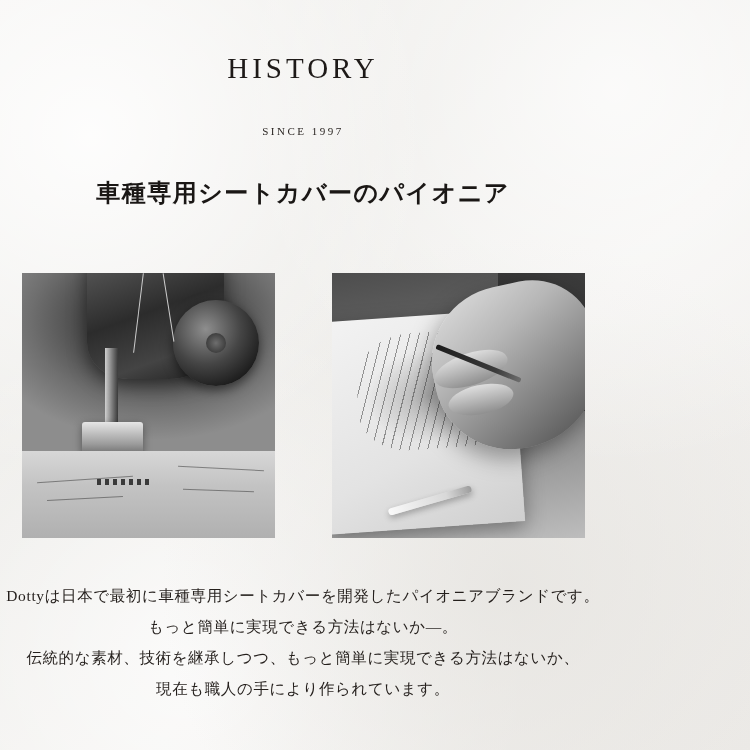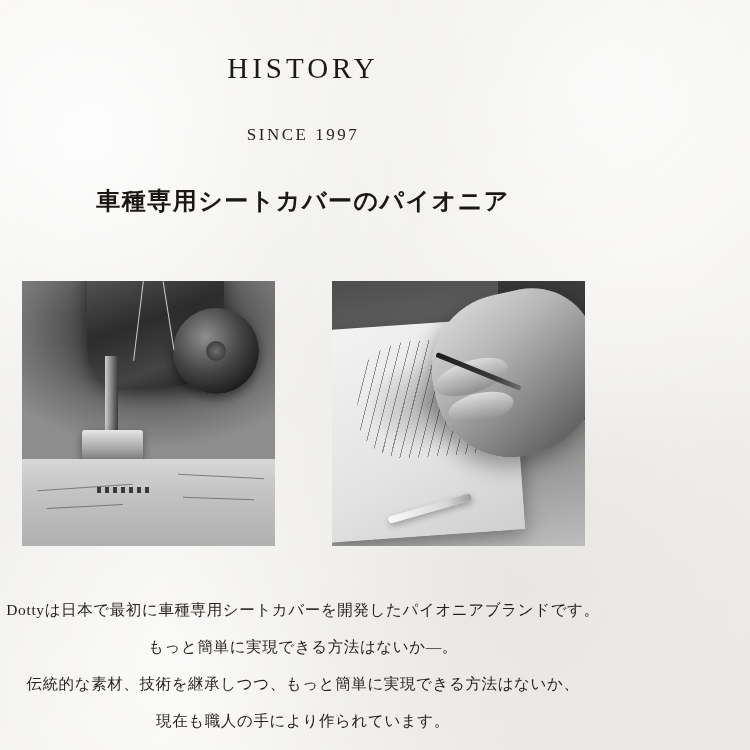--- a/index.html
+++ b/index.html
@@ -39,21 +39,21 @@
   .title {
     margin-top: 52px;
     font-size: 29px;
     letter-spacing: 4px;
     font-weight: 400;
     color: #1e1a18;
     font-family: "Liberation Serif", serif;
   }
   .subtitle {
     margin-top: 21px;
-    font-size: 17px;
+    font-size: 11px;
     letter-spacing: 2.5px;
     color: #2a2522;
     font-family: "Liberation Serif", serif;
   }
   .headline {
     margin-top: 40px;
     font-size: 24px;
     letter-spacing: 1.5px;
     font-weight: 700;
     color: #1a1715;
@@ -208,21 +208,21 @@
   }
   .body-text {
     margin-top: 42px;
     text-align: center;
     font-size: 15.5px;
     line-height: 2.0;
     letter-spacing: 0.6px;
     color: #241f1c;
     font-family: "Liberation Serif", serif;
   }
-  .body-text p { margin: 6px; }
+  .body-text p { margin: 0; }
 </style>
 </head>
 <body>
 
 <div class="paper-texture"></div>
 
 <div class="page">
 
   <h1 class="title">HISTORY</h1>
 

